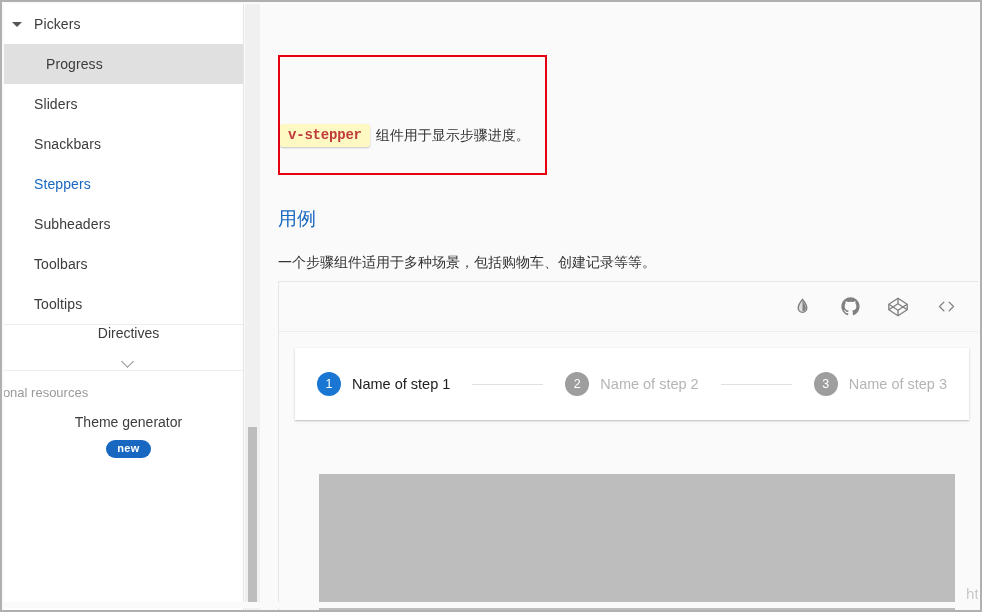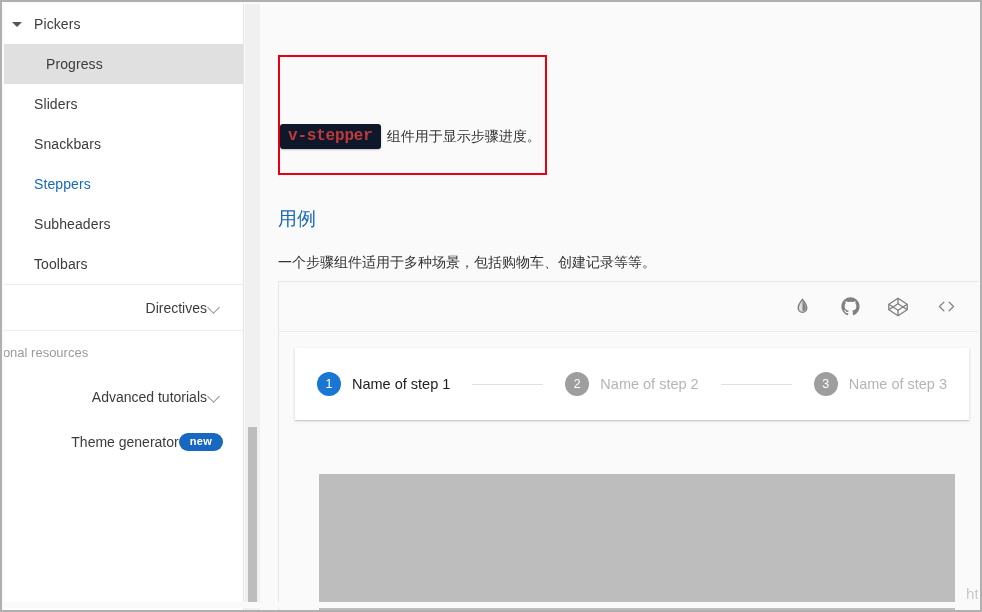--- a/index.html
+++ b/index.html
@@ -66,27 +66,28 @@
     border-right: 5px solid transparent;
     border-top: 5px solid #555;
   }
 
   
   .nav-group {
     position: relative;
     height: 46px;
     display: flex;
     align-items: center;
-    justify-content: flex-end;
+    justify-content: space-between;
     padding: 0 20px 0 30px;
     box-sizing: border-box;
     font-size: 14px;
     color: #3c3c3c;
     cursor: pointer;
     border-top: 1px solid #ededed;
+    flex-direction: column;
   }
   .chev {
     width: 16px; height: 16px;
     position: relative;
     opacity: .6;
   }
   .chev::before {
     content: "";
     position: absolute;
     left: 2px; top: 3px;
@@ -173,25 +174,25 @@
     left: 20px;
     top: 120px;
     font-size: 14px;
     color: #333;
     display: flex;
     align-items: center;
     white-space: nowrap;
   }
   .code-chip {
     display: inline-block;
-    background: #0f172a;
+    background: #fef9c3;
     color: #bf3a3a;
     font-family: "Liberation Mono", monospace;
     font-weight: bold;
-    font-size: 16px;
+    font-size: 14px;
     padding: 3px 8px 4px;
     border-radius: 3px;
     box-shadow: 0 1px 2px rgba(0,0,0,.22);
     margin-right: 6px;
     letter-spacing: -.2px;
   }
 
   #usage-title {
     position: absolute;
     left: 18px;
@@ -355,34 +356,33 @@
 
       <div class="nav-item">
         <span class="nav-label">Subheaders</span>
       </div>
 
 
       <div class="nav-item">
         <span class="nav-label">Toolbars</span>
       </div>
 
+      <div class="nav-item">
+        <span class="nav-label">Tooltips</span>
+      </div>
 
       <div class="nav-group">
         <span>Directives</span>
         <span class="chev"></span>
       </div>
 
       <div class="nav-subheader">
         <span>ional resources</span>
       </div>
 
-      <div class="nav-group" style="border-top:none;">
-        <span>Advanced tutorials</span>
-        <span class="chev"></span>
-      </div>
 
       <div class="nav-group" style="border-top:none;height:44px;">
         <span>Theme generator</span>
         <span class="badge-new">new</span>
       </div>
 
     </div>
   </nav>
 
   <div id="sidebar-gutter"></div>

